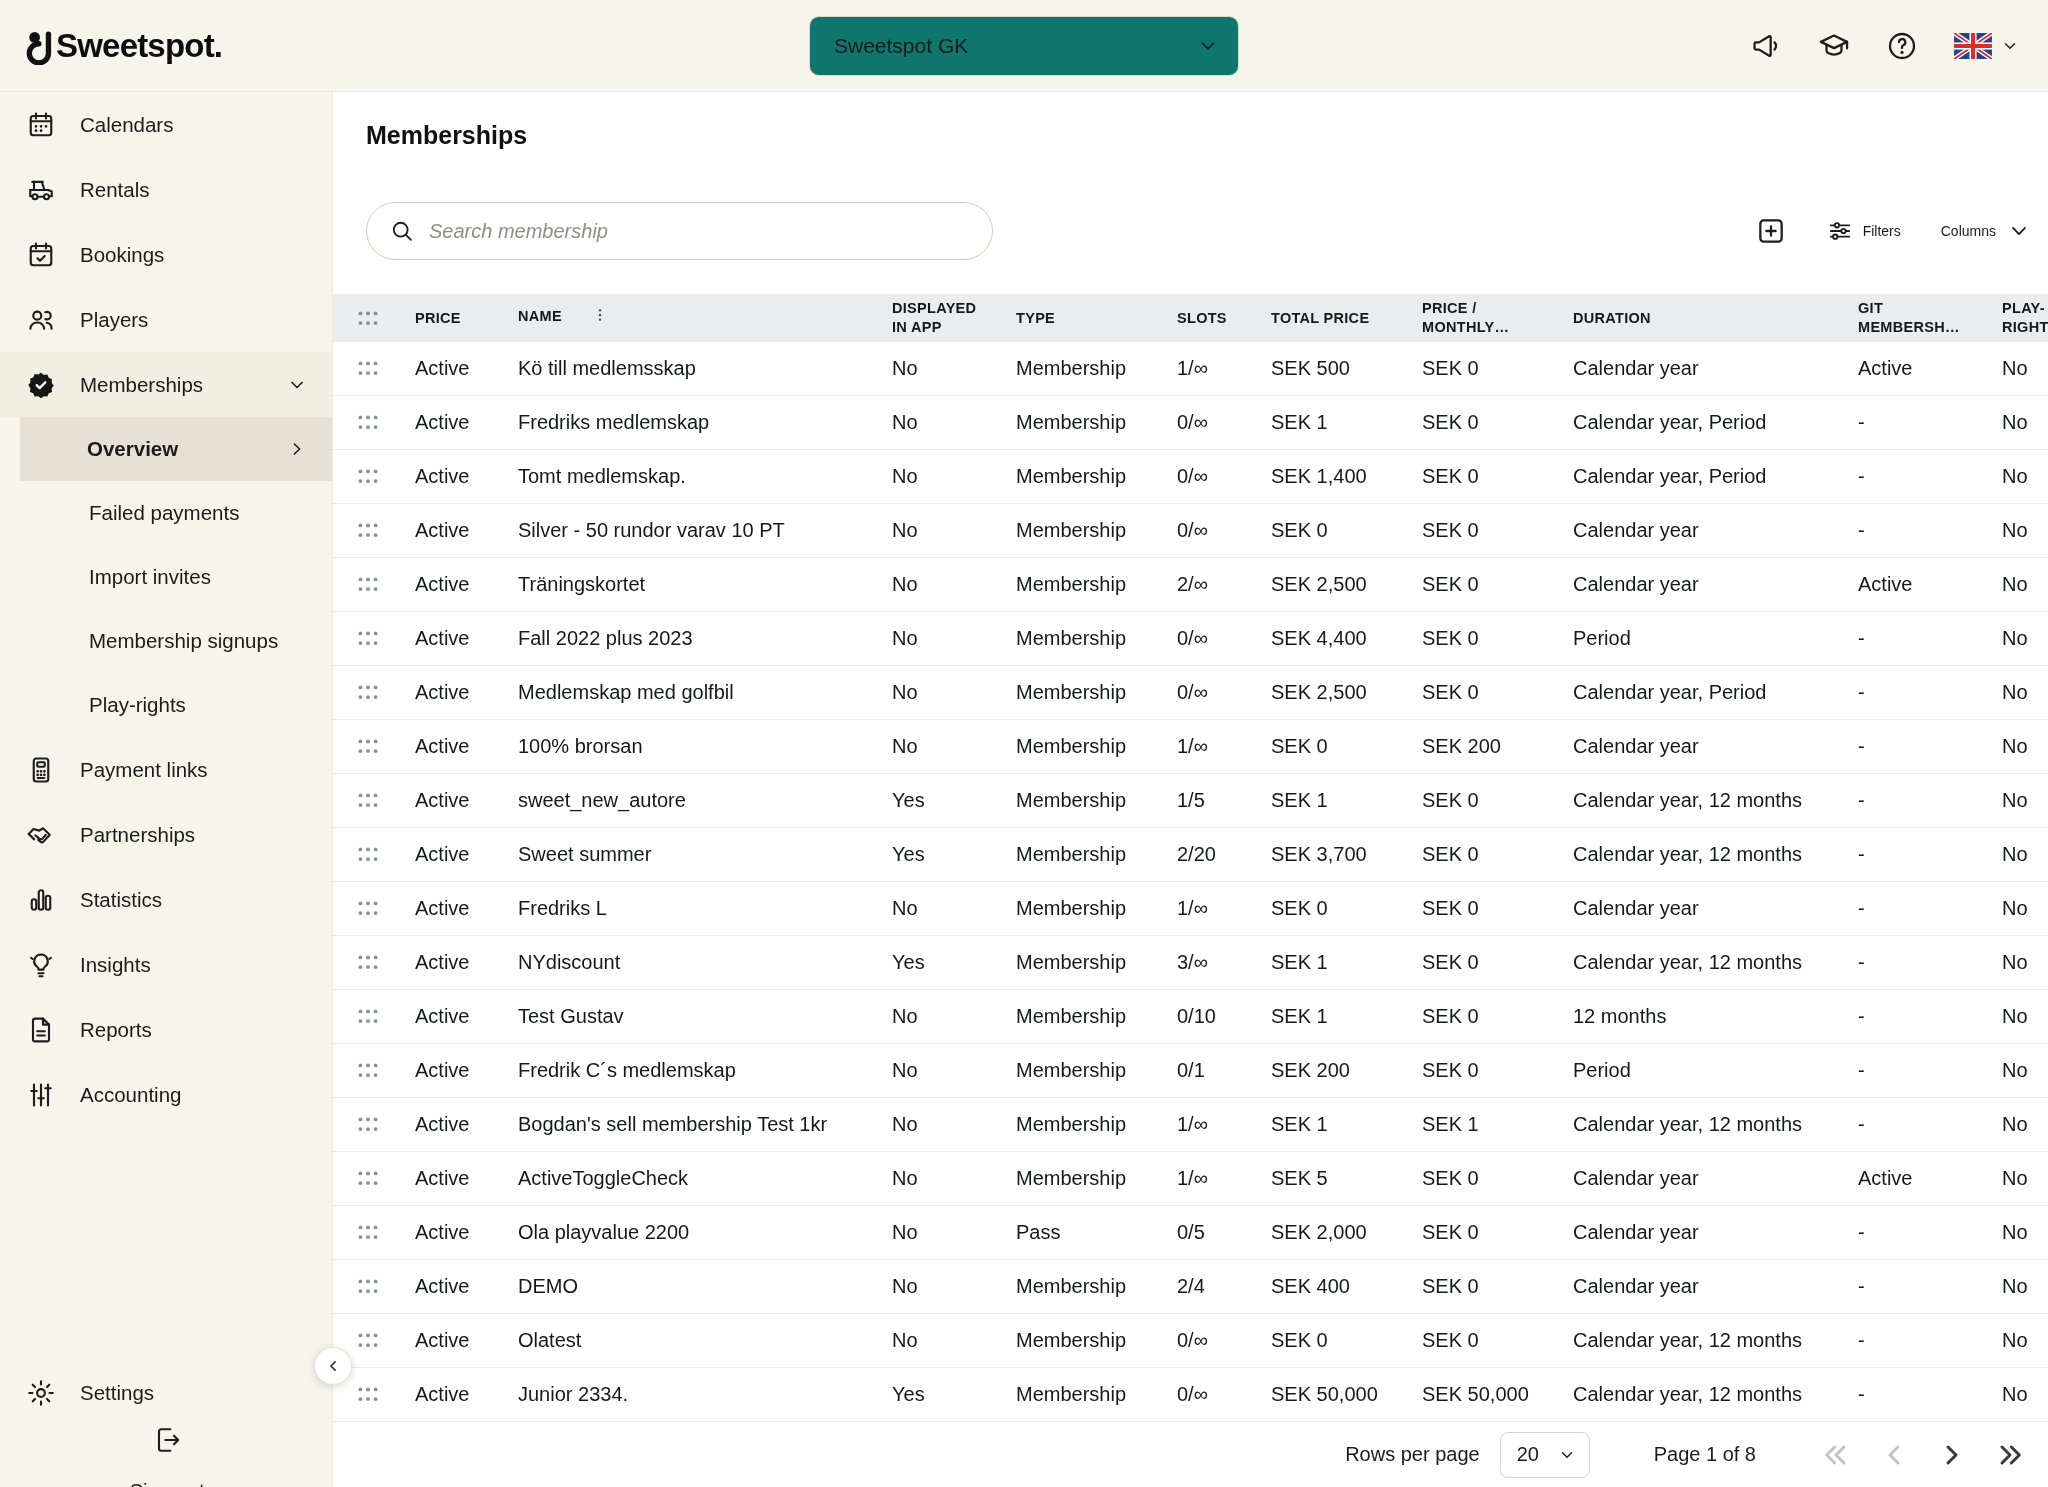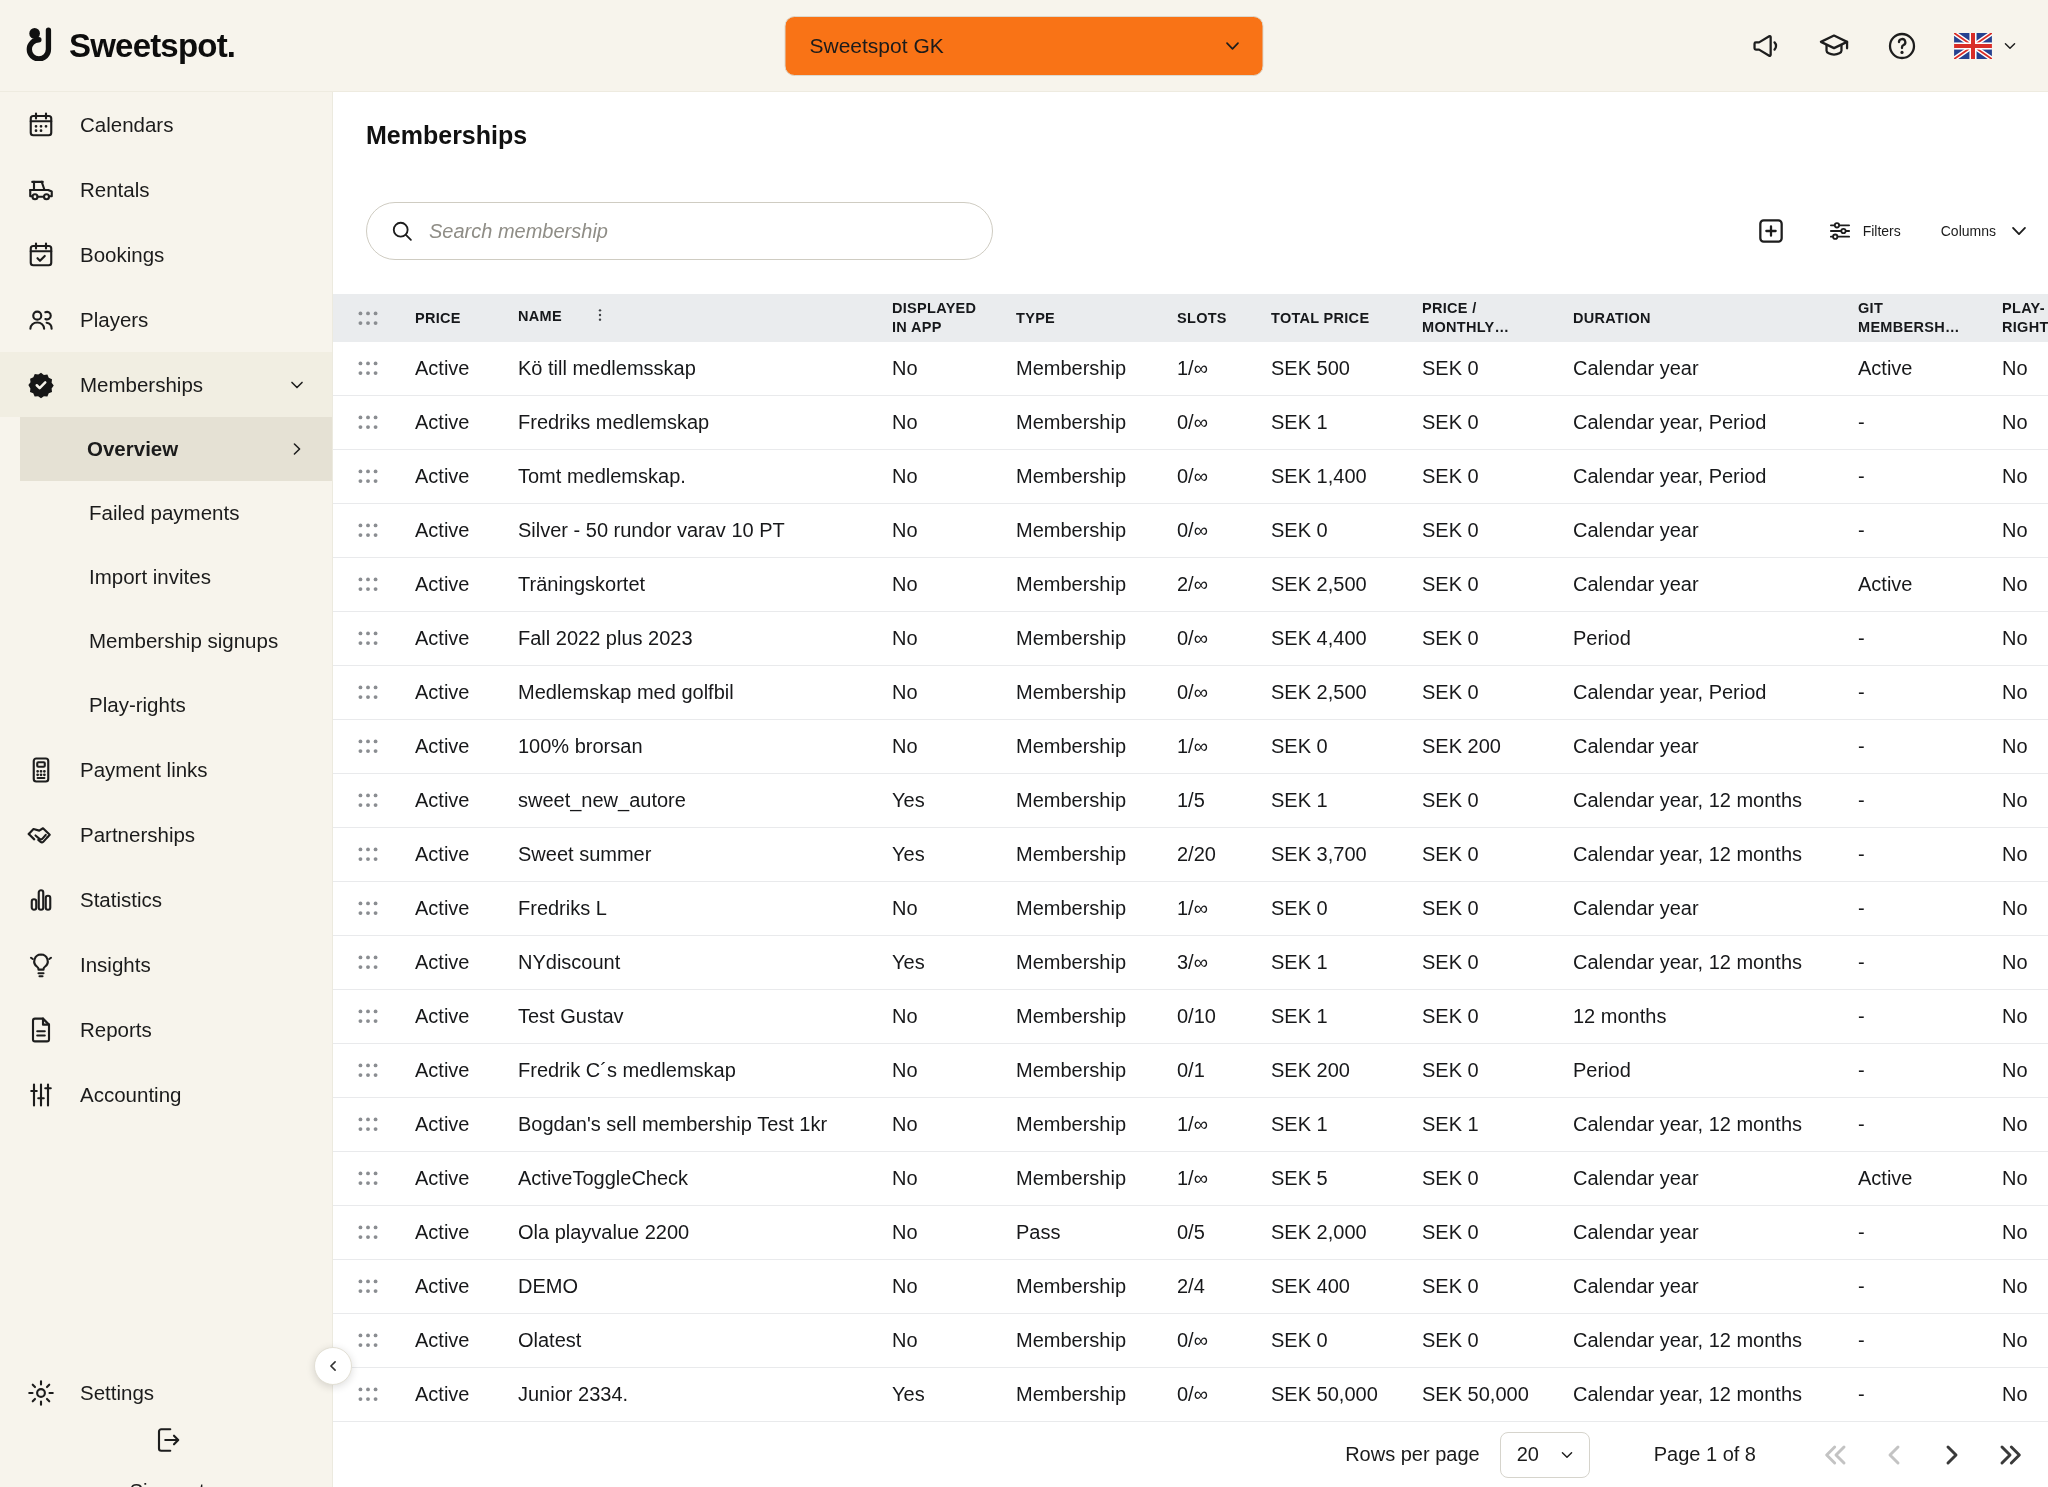--- a/index.html
+++ b/index.html
@@ -11,25 +11,25 @@
   }
   svg { display:block; }
   .oicon svg { stroke:#1d1d1d; fill:none; stroke-width:1.7; stroke-linecap:round; stroke-linejoin:round; width:100%; height:100%; }
 
   
   .topbar {
     position:absolute; top:0; left:0; width:2048px; height:92px;
     background:#f7f4ec; border-bottom:1px solid #eeebe0;
     display:flex; align-items:center;
   }
-  .logo { margin-left:26px; display:flex; align-items:flex-start; gap:13px; cursor:pointer; }
+  .logo { margin-left:26px; display:flex; align-items:flex-end; gap:0; cursor:pointer; }
   .logo-text { font-size:33px; font-weight:700; letter-spacing:-0.8px; color:#0d0d0d; }
   .club-selector {
     position:absolute; left:50%; transform:translateX(-50%); top:16px;
-    width:479px; height:60px; background:#f97316; border:1px solid #dcd9cf; border-radius:10px;
+    width:430px; height:60px; background:#0f766e; border:1px solid #dcd9cf; border-radius:10px;
     display:flex; align-items:center; justify-content:space-between;
     padding:0 18px 0 24px; font-size:21px; cursor:pointer;
   }
   .topbar-icons { position:absolute; right:28px; top:0; height:92px; display:flex; align-items:center; gap:36px; }
   .tb-icon { width:32px; height:32px; cursor:pointer; }
   .lang { display:flex; align-items:center; gap:8px; cursor:pointer; }
   .lang .chev { width:20px; height:20px; }
 
   
   .sidebar {

